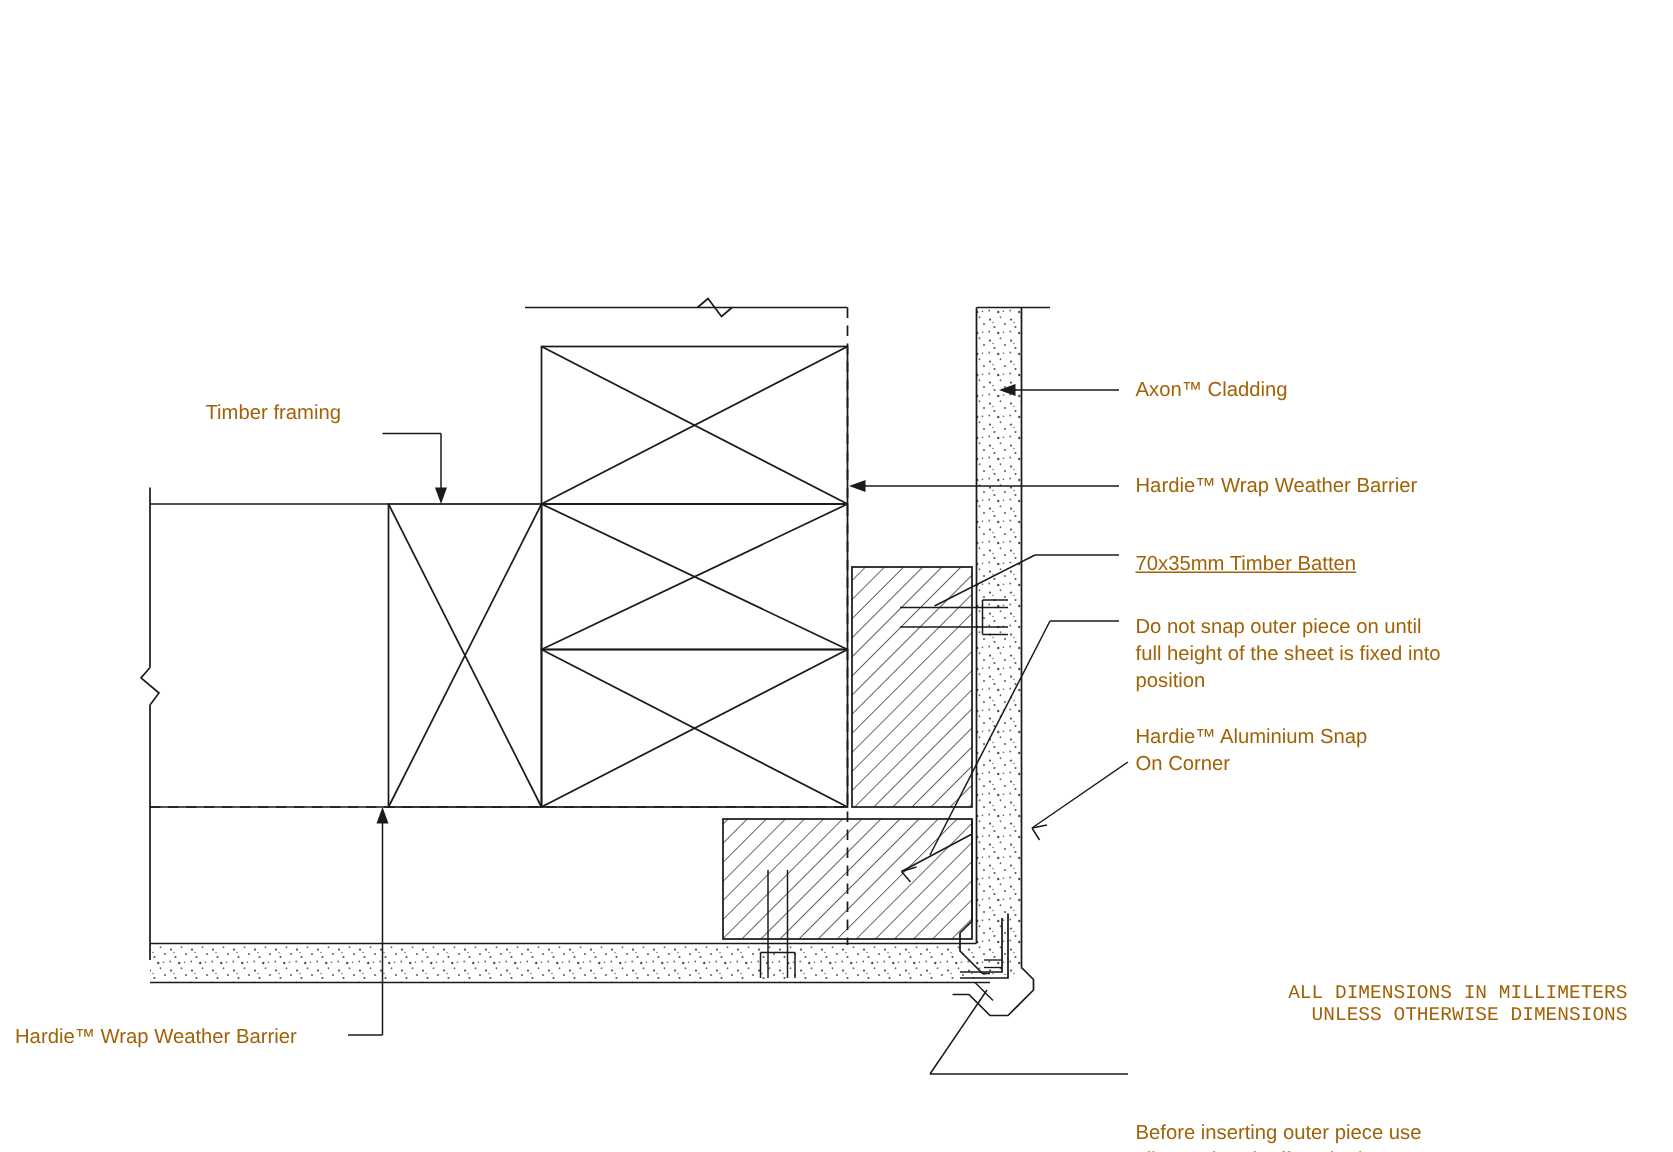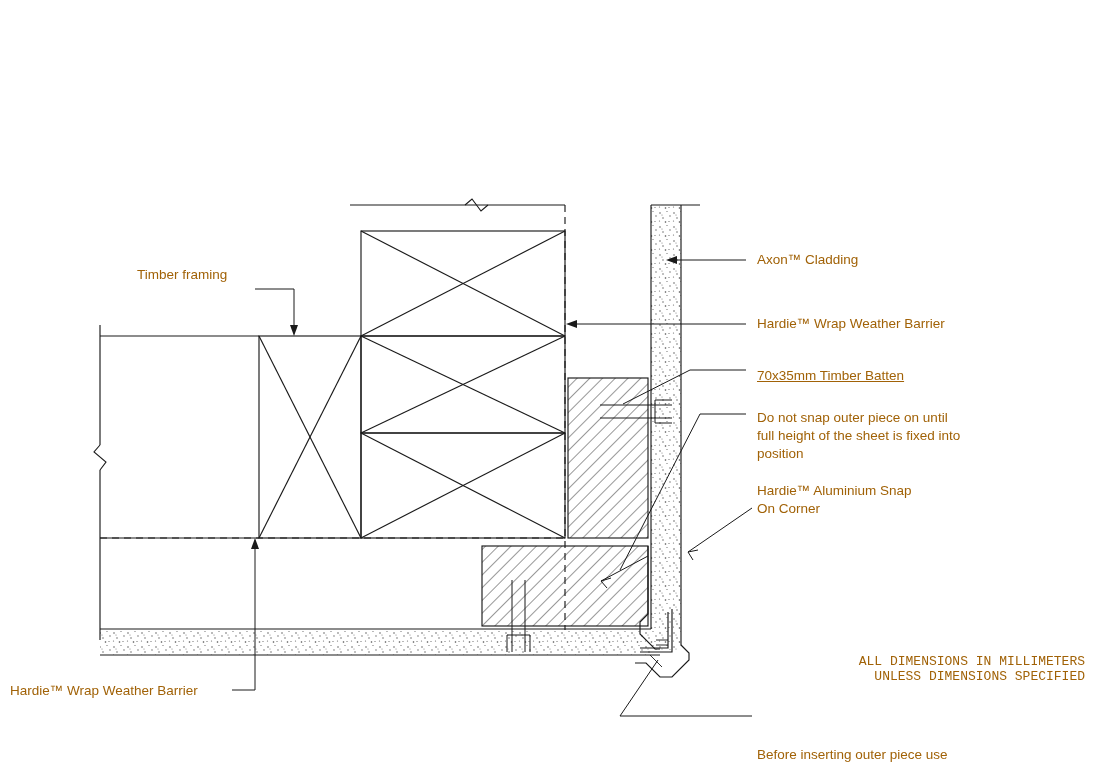--- a/index.html
+++ b/index.html
@@ -197,15 +197,15 @@
   <div class="lbl" style="left:757px; top:482px; width:210px;">Hardie™ Aluminium Snap
 On Corner</div>
 
   <div class="lbl" style="left:10px; top:682px;">Hardie™ Wrap Weather Barrier</div>
 
   <div class="lbl" style="left:757px; top:746px; width:245px;">Before inserting outer piece use
 pliers to break off teeth along
 score line</div>
 
   <div class="lbl small right" style="left:755px; top:654px; width:330px;">ALL DIMENSIONS IN MILLIMETERS</div>
-  <div class="lbl small right" style="left:755px; top:669px; width:330px;">UNLESS DIMENSIONS SPECIFIED</div>
+  <div class="lbl small right" style="left:755px; top:669px; width:330px;">UNLESS OTHERWISE DIMENSIONS</div>
 
 </div>
 
 </body></html>

